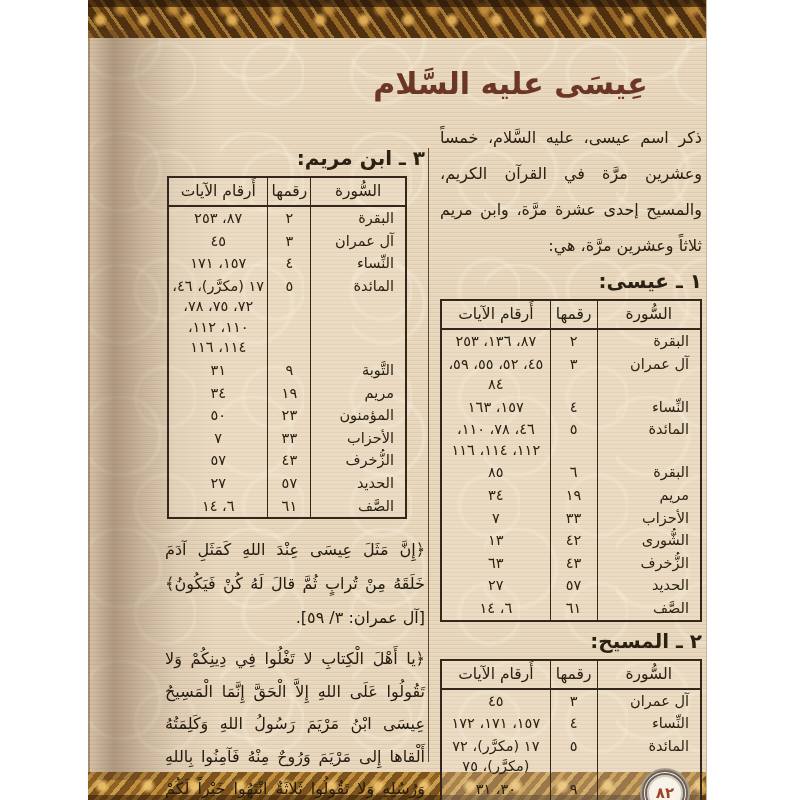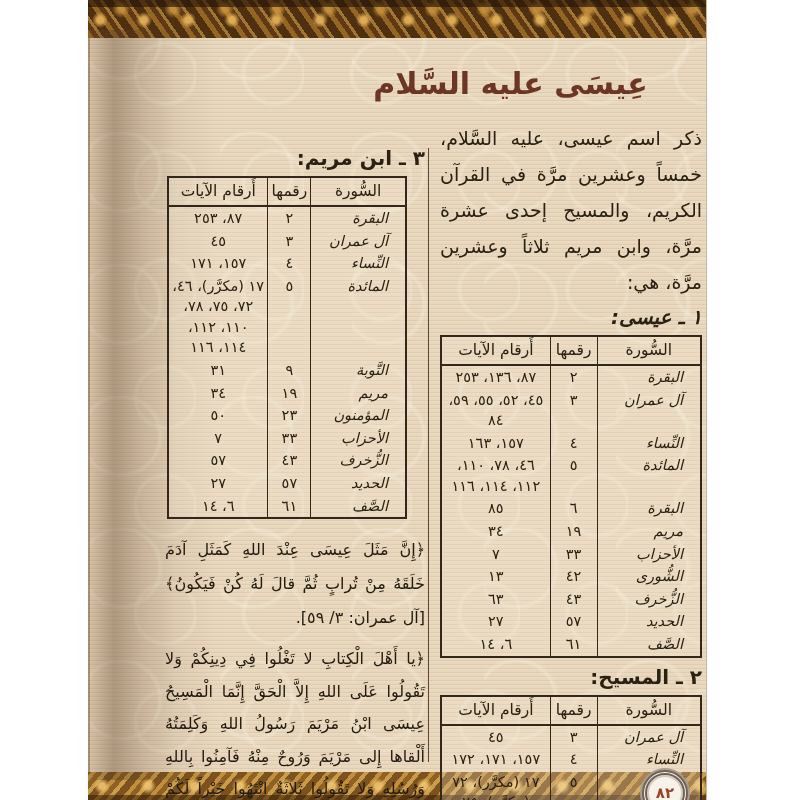--- a/index.html
+++ b/index.html
@@ -69,55 +69,55 @@
   }
   .col-divider{
     position:absolute;left:340px;top:148px;width:1px;height:614px;
     background:rgba(62,46,28,0.85);z-index:4;
   }
   .col{position:absolute;z-index:4;}
   .col-right{left:352px;top:120px;width:262px;}
   .col-left{left:77px;top:138px;width:260px;}
 
   .intro{
-    font-size:19px;line-height:36px;text-align:justify;text-justify:inter-word;
+    font-size:16px;line-height:36px;text-align:justify;text-justify:inter-word;
     color:var(--ink);
   }
   .sec-h{font-size:20px;font-weight:bold;text-align:right;color:var(--ink);margin-top:8px;}
 
   table.vtab{
     width:100%;border-collapse:collapse;direction:rtl;
     border:2px solid var(--border);background:rgba(244,233,210,0.25);
   }
   table.vtab th{
     font-size:15.5px;font-weight:normal;padding:4px 2px 5px;
     border-bottom:2px solid var(--border);
     border-left:1px solid var(--border);border-right:1px solid var(--border);
   }
   table.vtab td{
     font-size:14.5px;line-height:1.42;padding:1px 3px;vertical-align:top;
     border-left:1px solid var(--border);border-right:1px solid var(--border);
   }
-  table.vtab td:nth-child(1){text-align:right;padding-right:17px;white-space:nowrap;font-style:italic;}
+  table.vtab td:nth-child(1){text-align:right;padding-right:11px;white-space:nowrap;}
   table.vtab td:nth-child(2){text-align:center;}
   table.vtab td:nth-child(3){text-align:center;}
   col.c-surah{width:40%;}col.c-num{width:18%;}col.c-verses{width:42%;}
 
   .tbl-wrap-isa{margin-top:6px;}
   .tbl-wrap-masih{margin-top:6px;}
   .tbl-wrap-ibnm{margin:6px 0 0 4px;width:240px;margin-right:18px;}
 
   .quote{
     font-size:16px;line-height:34px;text-align:justify;text-justify:inter-word;
     color:#231b0f;margin-top:14px;
   }
   .quote.q2{line-height:32.5px;margin-top:8px;}
 
   
-  .sp-isa-h{margin-top:5px;font-style:italic;}
+  .sp-isa-h{margin-top:5px;}
   .sp-tbl2{margin-top:7px;}
 
   .medallion{
     position:absolute;left:554px;top:770px;width:46px;height:46px;border-radius:50%;
     background:#f7f3ea;border:5px double #6f6257;
     box-shadow:0 0 0 2px #a99c8d, inset 0 0 0 2px #d5cabb;
     display:flex;align-items:center;justify-content:center;
     color:#9c4526;font-size:15px;font-weight:bold;z-index:6;
   }
 </style>

